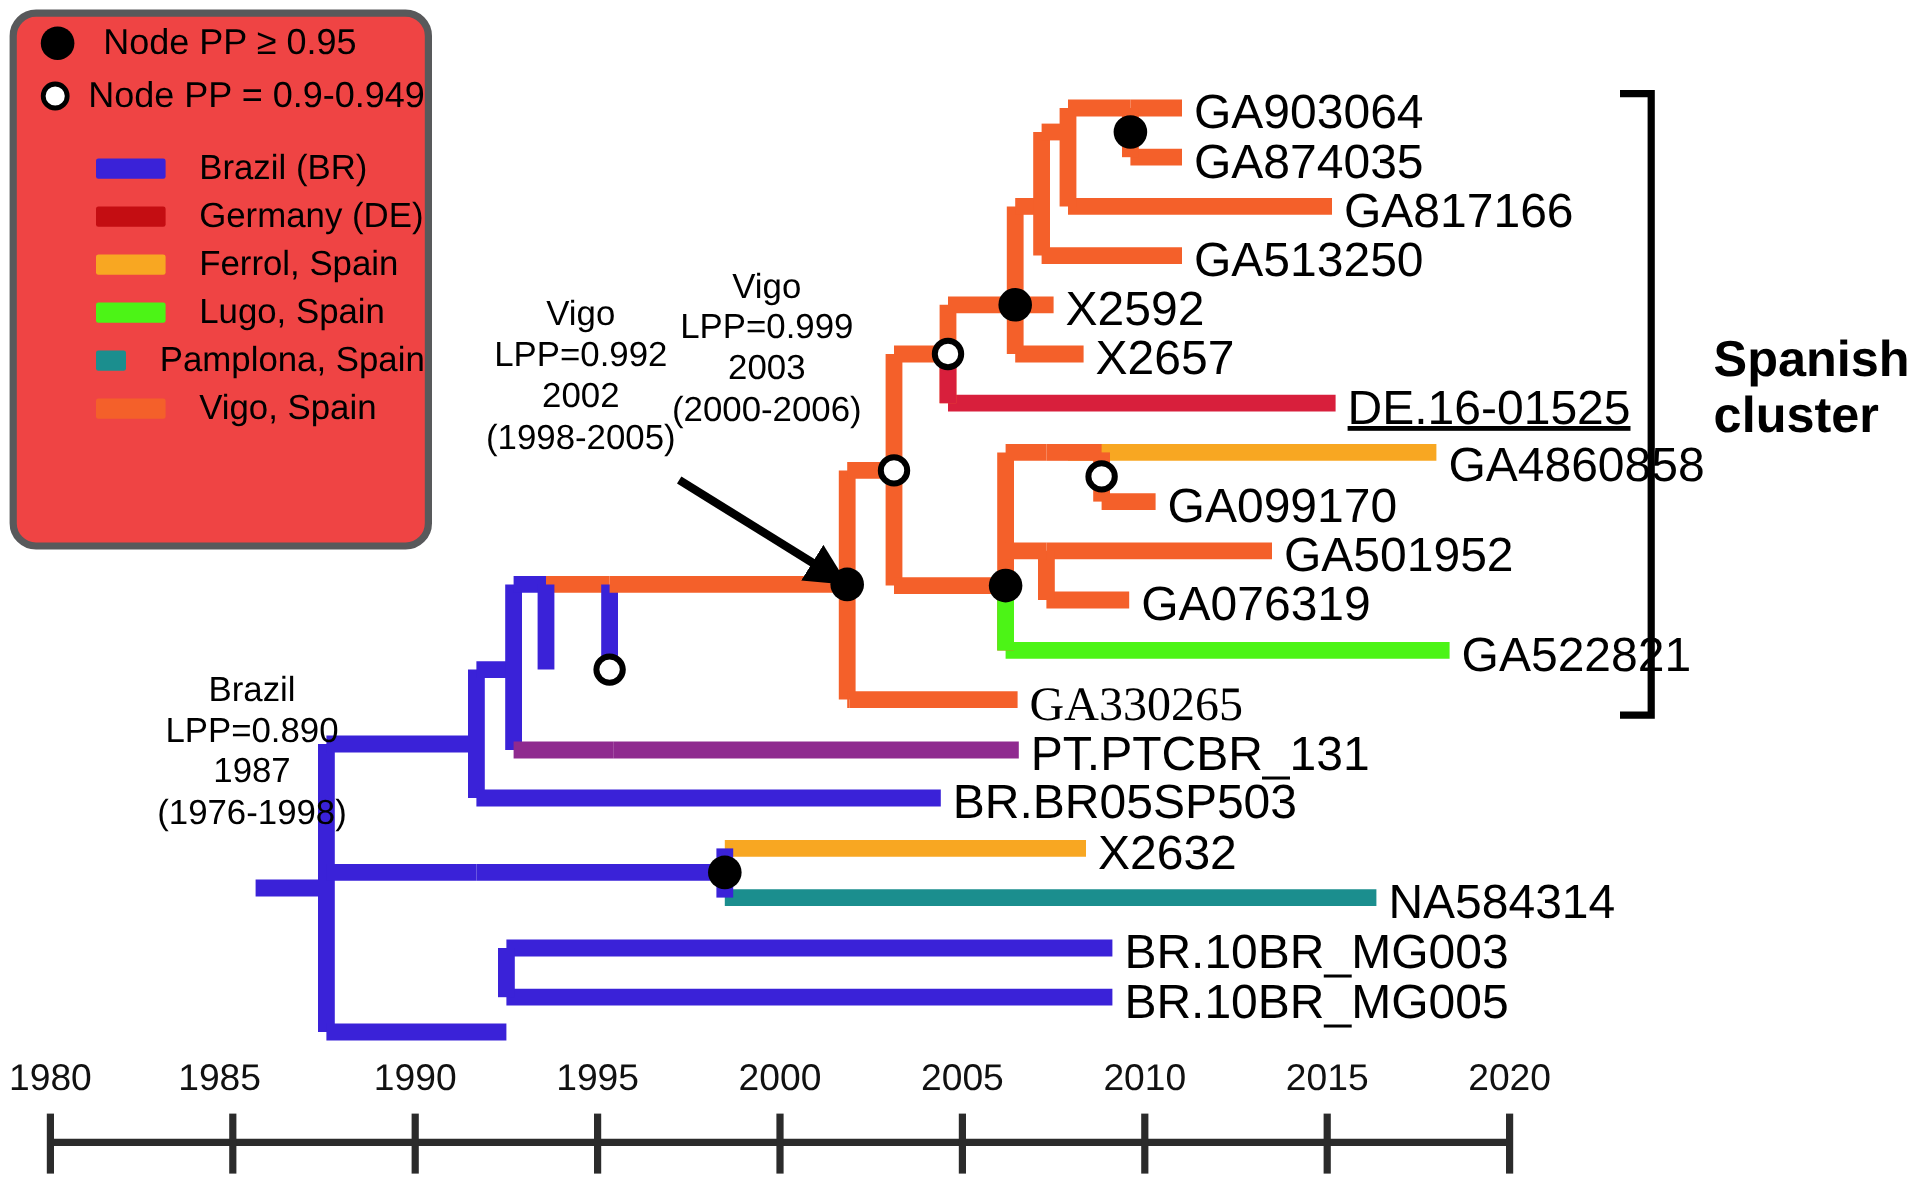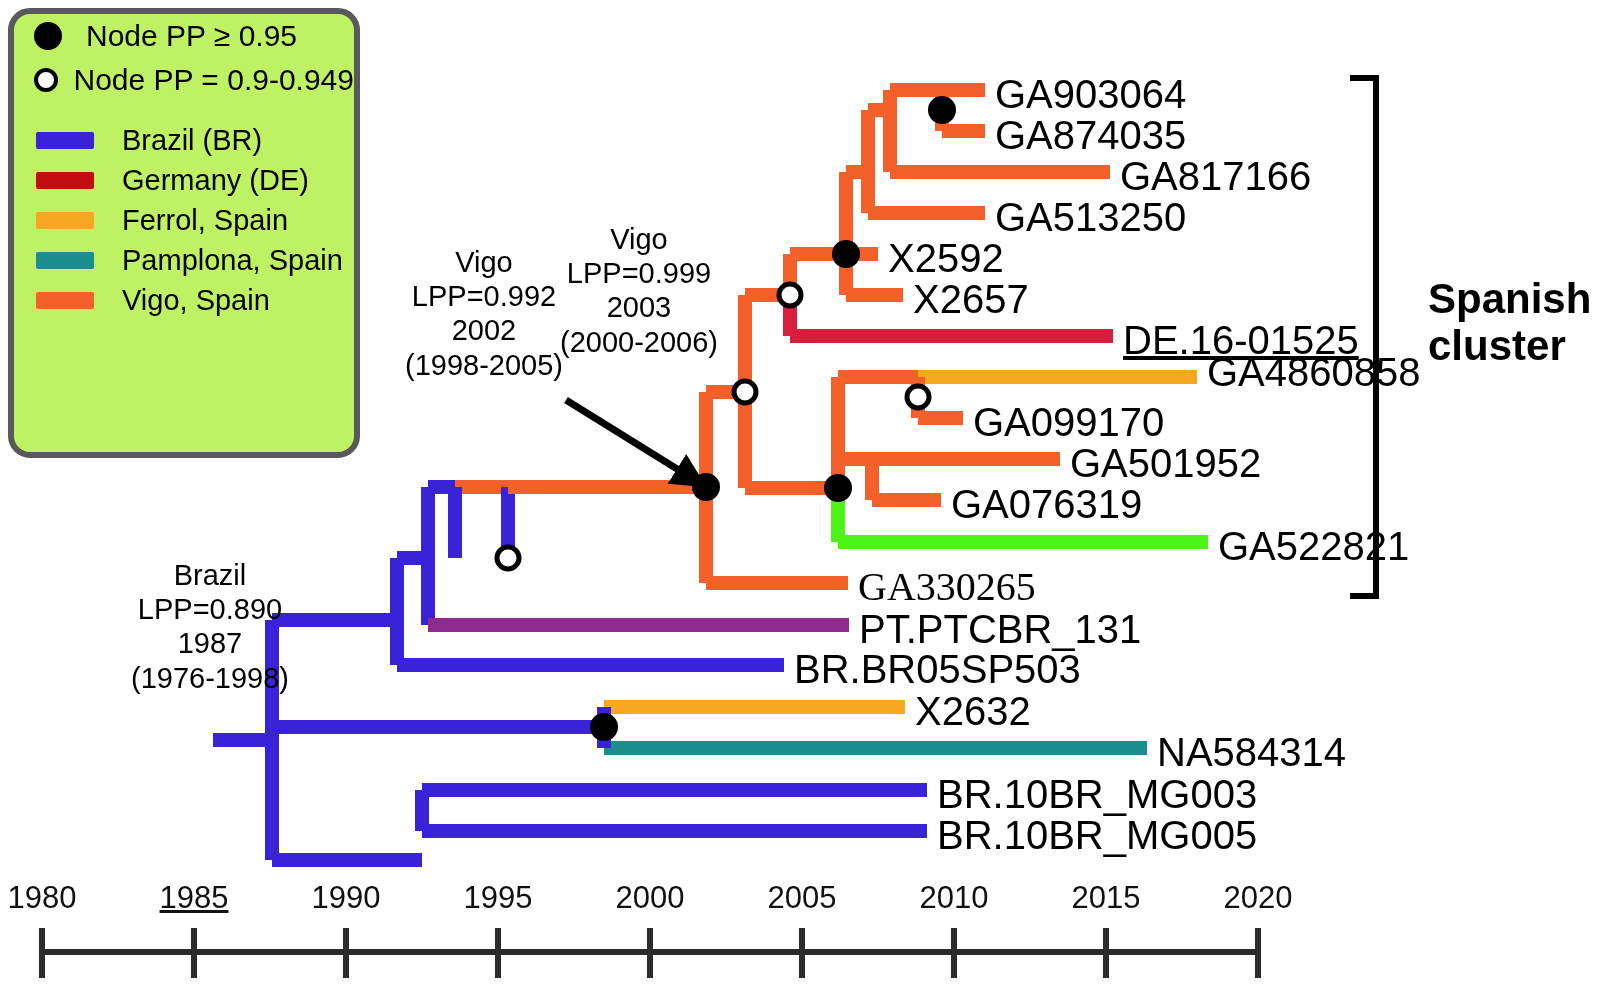--- a/index.html
+++ b/index.html
@@ -1,28 +1,28 @@
 <!DOCTYPE html>
 <html><head>
 <meta charset="utf-8">
 <style>
   html,body{margin:0;padding:0;background:#ffffff;}
   body{font-family:"Liberation Sans", sans-serif;}
   #stage{position:relative;width:1599px;height:990px;background:#fff;overflow:hidden;}
   svg{position:absolute;left:0;top:0;}
   .legend-box{
     position:absolute;left:8px;top:8px;width:352px;height:450px;
-    border:6px solid #58595b;border-radius:22px;background:#bef264;box-sizing:border-box;
+    border:6px solid #58595b;border-radius:22px;background:#ef4444;box-sizing:border-box;
   }
   .legend-node-row{display:flex;align-items:center;height:44px;padding-left:20px;}
   .legend-node-row .glyph{width:52px;display:flex;align-items:center;}
   .legend-node-row .txt{font-size:30px;color:#000;white-space:nowrap;}
   .dot-filled{width:28px;height:28px;border-radius:50%;background:#000;}
   .dot-open{width:24px;height:24px;border-radius:50%;background:#fff;border:4px solid #000;box-sizing:border-box;}
-  .legend-colors{margin-top:18px;}
+  .legend-colors{margin-top:18px;margin-left:44px;}
   .legend-color-row{display:flex;align-items:center;height:40px;padding-left:22px;}
   .legend-color-row .sw{width:58px;height:17px;border-radius:2px;margin-right:28px;}
   .legend-color-row .txt{font-size:29px;color:#000;white-space:nowrap;}
   .tip-label{position:absolute;font-size:40px;color:#000;white-space:nowrap;line-height:1;}
   .annot{position:absolute;font-size:29px;color:#000;text-align:center;line-height:1.18;white-space:nowrap;}
   .cluster-label{position:absolute;font-size:42px;font-weight:bold;color:#000;line-height:1.12;}
   .axis-tick-label{position:absolute;font-size:31px;color:#111;}
 </style>
 </head>
 <body>
@@ -143,47 +143,51 @@
         </div>
         <div class="legend-color-row">
           <span class="sw" style="background: rgb(196, 13, 18);"></span>
           <span class="txt">Germany (DE)</span>
         </div>
         <div class="legend-color-row">
           <span class="sw" style="background: rgb(248, 167, 34);"></span>
           <span class="txt">Ferrol, Spain</span>
         </div>
         <div class="legend-color-row">
+          <span class="sw" style="background: rgb(76, 244, 22);"></span>
+          <span class="txt">Lugo, Spain</span>
+        </div>
+        <div class="legend-color-row">
           <span class="sw" style="background: rgb(27, 142, 142);"></span>
           <span class="txt">Pamplona, Spain</span>
         </div>
         <div class="legend-color-row">
           <span class="sw" style="background: rgb(244, 96, 42);"></span>
           <span class="txt">Vigo, Spain</span>
         </div>
       </div>
   </div>
 
 <div class="axis-tick-label" style="left: -3px; top: 880px; width: 90px; text-align: center;">1980</div>
-    <div class="axis-tick-label" style="left: 149px; top: 880px; width: 90px; text-align: center; text-decoration: underline;">1985</div>
+    <div class="axis-tick-label" style="left: 138px; top: 880px; width: 90px; text-align: center;">1985</div>
     <div class="axis-tick-label" style="left: 301px; top: 880px; width: 90px; text-align: center;">1990</div>
     <div class="axis-tick-label" style="left: 453px; top: 880px; width: 90px; text-align: center;">1995</div>
     <div class="axis-tick-label" style="left: 605px; top: 880px; width: 90px; text-align: center;">2000</div>
     <div class="axis-tick-label" style="left: 757px; top: 880px; width: 90px; text-align: center;">2005</div>
     <div class="axis-tick-label" style="left: 909px; top: 880px; width: 90px; text-align: center;">2010</div>
     <div class="axis-tick-label" style="left: 1061px; top: 880px; width: 90px; text-align: center;">2015</div>
     <div class="axis-tick-label" style="left: 1213px; top: 880px; width: 90px; text-align: center;">2020</div>
     <div class="tip-label" style="left: 995px; top: 74px;">GA903064</div>
     <div class="tip-label" style="left: 995px; top: 115px;">GA874035</div>
     <div class="tip-label" style="left: 1120px; top: 156px;">GA817166</div>
     <div class="tip-label" style="left: 995px; top: 197px;">GA513250</div>
     <div class="tip-label" style="left: 888px; top: 238px;">X2592</div>
     <div class="tip-label" style="left: 913px; top: 279px;">X2657</div>
     <div class="tip-label" style="left: 1123px; top: 320px; text-decoration: underline;">DE.16-01525</div>
-    <div class="tip-label" style="left: 1207px; top: 352px;">GA4860858</div>
+    <div class="tip-label" style="left: 1207px; top: 368px;">GA4860858</div>
     <div class="tip-label" style="left: 973px; top: 402px;">GA099170</div>
     <div class="tip-label" style="left: 1070px; top: 443px;">GA501952</div>
     <div class="tip-label" style="left: 951px; top: 484px;">GA076319</div>
     <div class="tip-label" style="left: 1218px; top: 526px;">GA522821</div>
     <div class="tip-label" style="left: 858px; top: 567px; font-family: Liberation Serif, serif;">GA330265</div>
     <div class="tip-label" style="left: 859px; top: 609px;">PT.PTCBR_131</div>
     <div class="tip-label" style="left: 794px; top: 649px;">BR.BR05SP503</div>
     <div class="tip-label" style="left: 915px; top: 691px;">X2632</div>
     <div class="tip-label" style="left: 1157px; top: 732px;">NA584314</div>
     <div class="tip-label" style="left: 937px; top: 774px;">BR.10BR_MG003</div>

